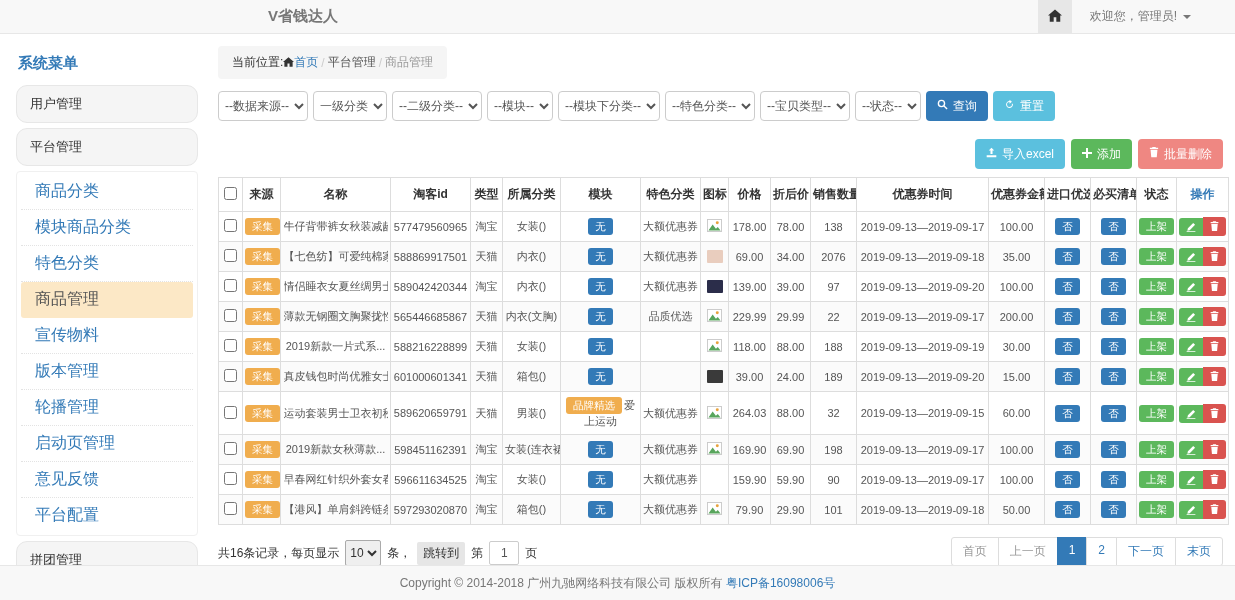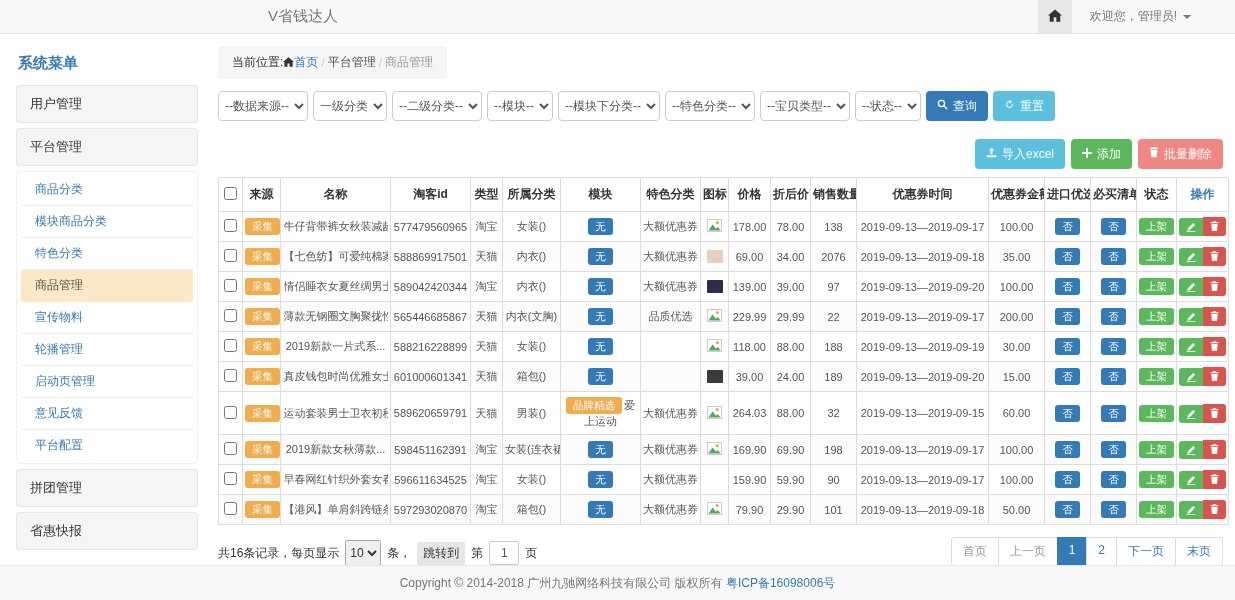--- a/index.html
+++ b/index.html
@@ -5,37 +5,37 @@
   * { box-sizing: border-box; margin: 0; padding: 0; }
   html,body { width:1235px; height:600px; overflow:hidden; }
   body {
     font-family: "Liberation Sans", "DejaVu Sans", sans-serif;
     background:#fff; color:#333;
     display:flex; flex-direction:column;
   }
   
   .topbar { height:34px; background:#f8f8f8; border-bottom:1px solid #e7e7e7;
     display:flex; align-items:center; flex-shrink:0; }
-  .brand { margin-left:268px; color:#777; font-size:15px; }
+  .brand { margin-left:268px; color:#777; font-size:15px;font-weight:bold; }
   .topbar-right { margin-left:auto; display:flex; align-items:center; height:100%; }
   .home-box { width:34px; height:100%; background:#e7e7e7; display:flex;
     align-items:center; justify-content:center; cursor:pointer; }
   .welcome { color:#777; font-size:12px; padding:0 44px 0 18px; display:flex;
     align-items:center; gap:6px; cursor:pointer; }
   .caret { width:0; height:0; border-left:4px solid transparent;
     border-right:4px solid transparent; border-top:4px solid #777; display:inline-block; }
   
   .page { flex:1; display:flex; padding:12px 12px 0 8px; gap:20px; overflow:hidden;margin-left:8px; }
   
   .sidebar { width:182px; flex-shrink:0; }
   .sidebar-title { color:#337ab7; font-weight:bold; font-size:15px; padding:8px 2px 12px; }
-  .side-panel { background:#f5f5f5; border:1px solid #e7e7e7; border-radius:3px;
+  .side-panel { background:#f5f5f5; border:1px solid #e7e7e7; border-radius:11px;
     padding:9px 13px; margin-bottom:5px; font-size:13px; color:#333; cursor:pointer; }
   .submenu { border:1px solid #f0f0f0; border-radius:4px; margin-bottom:5px; background:#fff; padding:2px 4px; }
-  .submenu-item { padding:7px 14px; color:#337ab7; font-size:12px;
+  .submenu-item { padding:7px 14px; color:#337ab7; font-size:16px;
     border-bottom:1px dotted #e3e3e3; cursor:pointer; }
   .submenu-item:last-child { border-bottom:none; }
   .submenu-item.active { background:#fce8c6; border-radius:3px; color:#555; border-bottom-color:transparent; }
   
   .main { flex:1; min-width:0; font-size:12px; }
   .breadcrumb { display:inline-flex; align-items:center; background:#f5f5f5;
     border-radius:4px; padding:8px 14px; font-size:12px; color:#555; margin-bottom:12px; }
   .bc-label { color:#333; }
   .bc-link { color:#337ab7; text-decoration:none; cursor:pointer; }
   .bc-sep { color:#ccc; padding:0 3px; }
@@ -116,20 +116,21 @@
     <div class="sidebar-title">系统菜单</div>
     <div id="side-menu">
         <div class="side-panel">用户管理</div>
         <div class="side-panel">平台管理</div>
         <div class="submenu">
           <div class="submenu-item">商品分类</div>
           <div class="submenu-item">模块商品分类</div>
           <div class="submenu-item">特色分类</div>
           <div class="submenu-item active">商品管理</div>
           <div class="submenu-item">宣传物料</div>
+          <div class="submenu-item">版本管理</div>
           <div class="submenu-item">轮播管理</div>
           <div class="submenu-item">启动页管理</div>
           <div class="submenu-item">意见反馈</div>
           <div class="submenu-item">平台配置</div>
         </div>
         <div class="side-panel">拼团管理</div>
         <div class="side-panel">省惠快报</div>
       </div>
   </aside>
 

